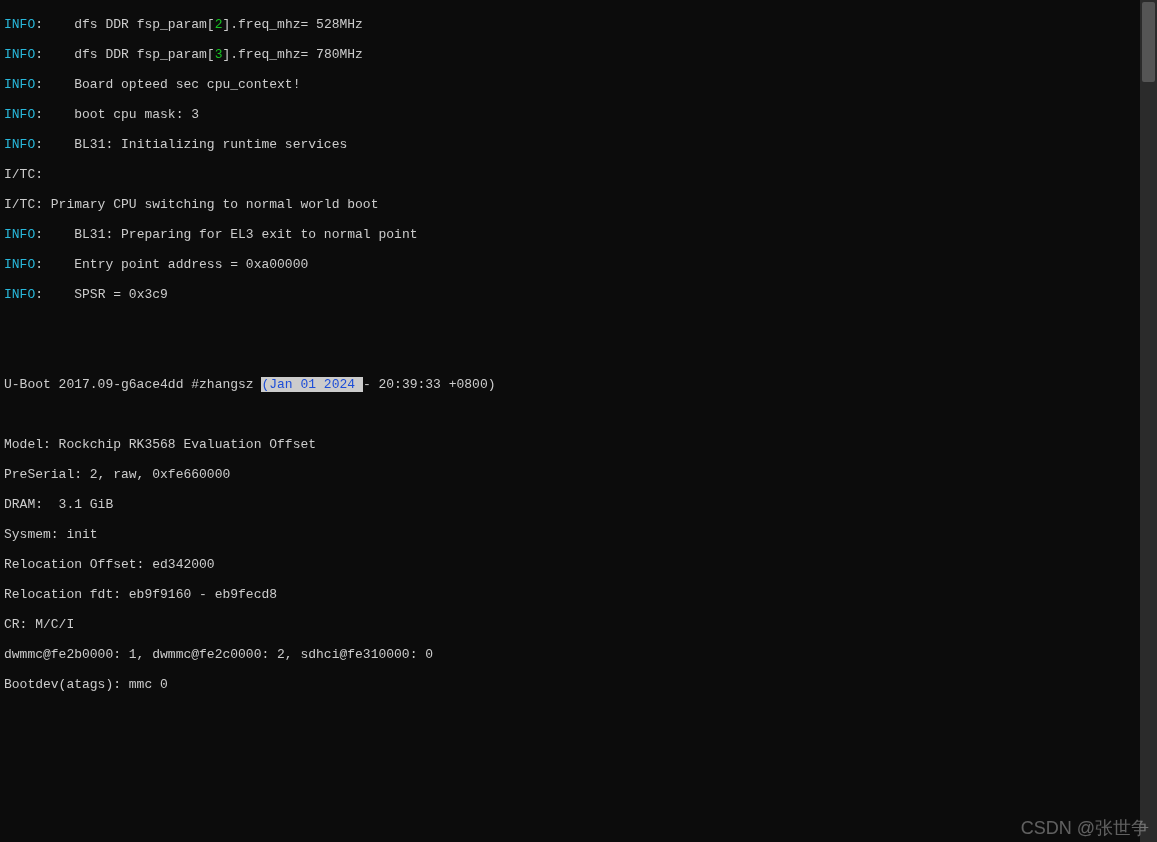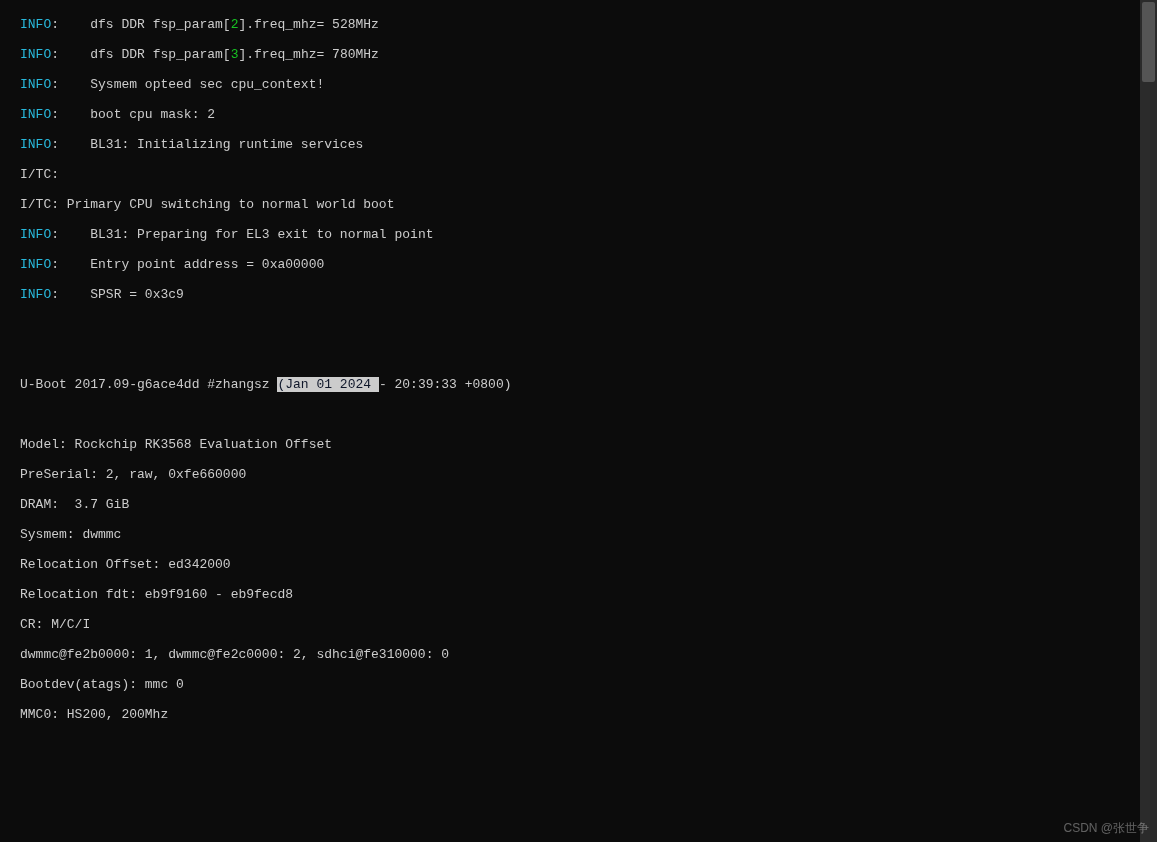--- a/index.html
+++ b/index.html
@@ -1,51 +1,50 @@
 <!DOCTYPE html>
 <html><head>
 <meta charset="utf-8">
 <style>
   html,body{margin:0;padding:0;background:#0c0c0c;color:#cccccc;font-family:Consolas,"Courier New",monospace;font-size:13px;line-height:15px;width:1157px;height:842px;overflow:hidden;}
-  .term{position:relative;width:1140px;height:842px;padding:2px 20px;box-sizing:border-box;white-space:pre;background:#0c0c0c;overflow:hidden;}
+  .term{position:relative;width:1140px;height:842px;padding:2px 4px;box-sizing:border-box;white-space:pre;background:#0c0c0c;overflow:hidden;}
   .scrollbar{position:absolute;right:0;top:0;width:17px;height:842px;background:#2b2b2b;}
   .thumb{position:absolute;right:2px;top:2px;width:13px;height:80px;background:#555;border-radius:2px;}
   .c-cyan{color:#29b8db;}
   .c-green{color:#17c223;}
-  .hl{background:#cccccc;color:#0f172a;}
-  .watermark{position:absolute;right:8px;bottom:6px;color:rgba(255,255,255,0.35);font-size:12px;font-family:sans-serif;}
+  .hl{background:#cccccc;color:#1d4ed8;}
+  .watermark{position:absolute;right:8px;bottom:6px;color:rgba(255,255,255,0.35);font-size:18px;font-family:sans-serif;}
 </style>
 </head>
 <body>
 
 <div class="term">
 <div><span class="c-cyan">INFO</span><span>:    dfs DDR fsp_param[</span><span class="c-green">2</span><span>].freq_mhz= 528MHz</span></div>
 <div><span class="c-cyan">INFO</span><span>:    dfs DDR fsp_param[</span><span class="c-green">3</span><span>].freq_mhz= 780MHz</span></div>
-<div><span class="c-cyan">INFO</span><span>:    Sysmem opteed sec cpu_context!</span></div>
-<div><span class="c-cyan">INFO</span><span>:    boot cpu mask: 2</span></div>
+<div><span class="c-cyan">INFO</span><span>:    Board opteed sec cpu_context!</span></div>
+<div><span class="c-cyan">INFO</span><span>:    boot cpu mask: 3</span></div>
 <div><span class="c-cyan">INFO</span><span>:    BL31: Initializing runtime services</span></div>
 <div><span>I/TC: </span></div>
 <div><span>I/TC: Primary CPU switching to normal world boot</span></div>
 <div><span class="c-cyan">INFO</span><span>:    BL31: Preparing for EL3 exit to normal point</span></div>
 <div><span class="c-cyan">INFO</span><span>:    Entry point address = 0xa00000</span></div>
 <div><span class="c-cyan">INFO</span><span>:    SPSR = 0x3c9</span></div>
 <div><span></span>&nbsp;</div>
 <div><span></span>&nbsp;</div>
 <div><span>U-Boot 2017.09-g6ace4dd #zhangsz </span><span class="hl">(Jan 01 2024 </span><span>- 20:39:33 +0800)</span></div>
 <div><span></span>&nbsp;</div>
 <div><span>Model: Rockchip RK3568 Evaluation Offset</span></div>
 <div><span>PreSerial: 2, raw, 0xfe660000</span></div>
-<div><span>DRAM:  3.7 GiB</span></div>
-<div><span>Sysmem: dwmmc</span></div>
+<div><span>DRAM:  3.1 GiB</span></div>
+<div><span>Sysmem: init</span></div>
 <div><span>Relocation Offset: ed342000</span></div>
 <div><span>Relocation fdt: eb9f9160 - eb9fecd8</span></div>
 <div><span>CR: M/C/I</span></div>
 <div><span>dwmmc@fe2b0000: 1, dwmmc@fe2c0000: 2, sdhci@fe310000: 0</span></div>
 <div><span>Bootdev(atags): mmc 0</span></div>
-<div><span>MMC0: HS200, 200Mhz</span></div>
 
 
 
 
 
 
 
 
 
 

